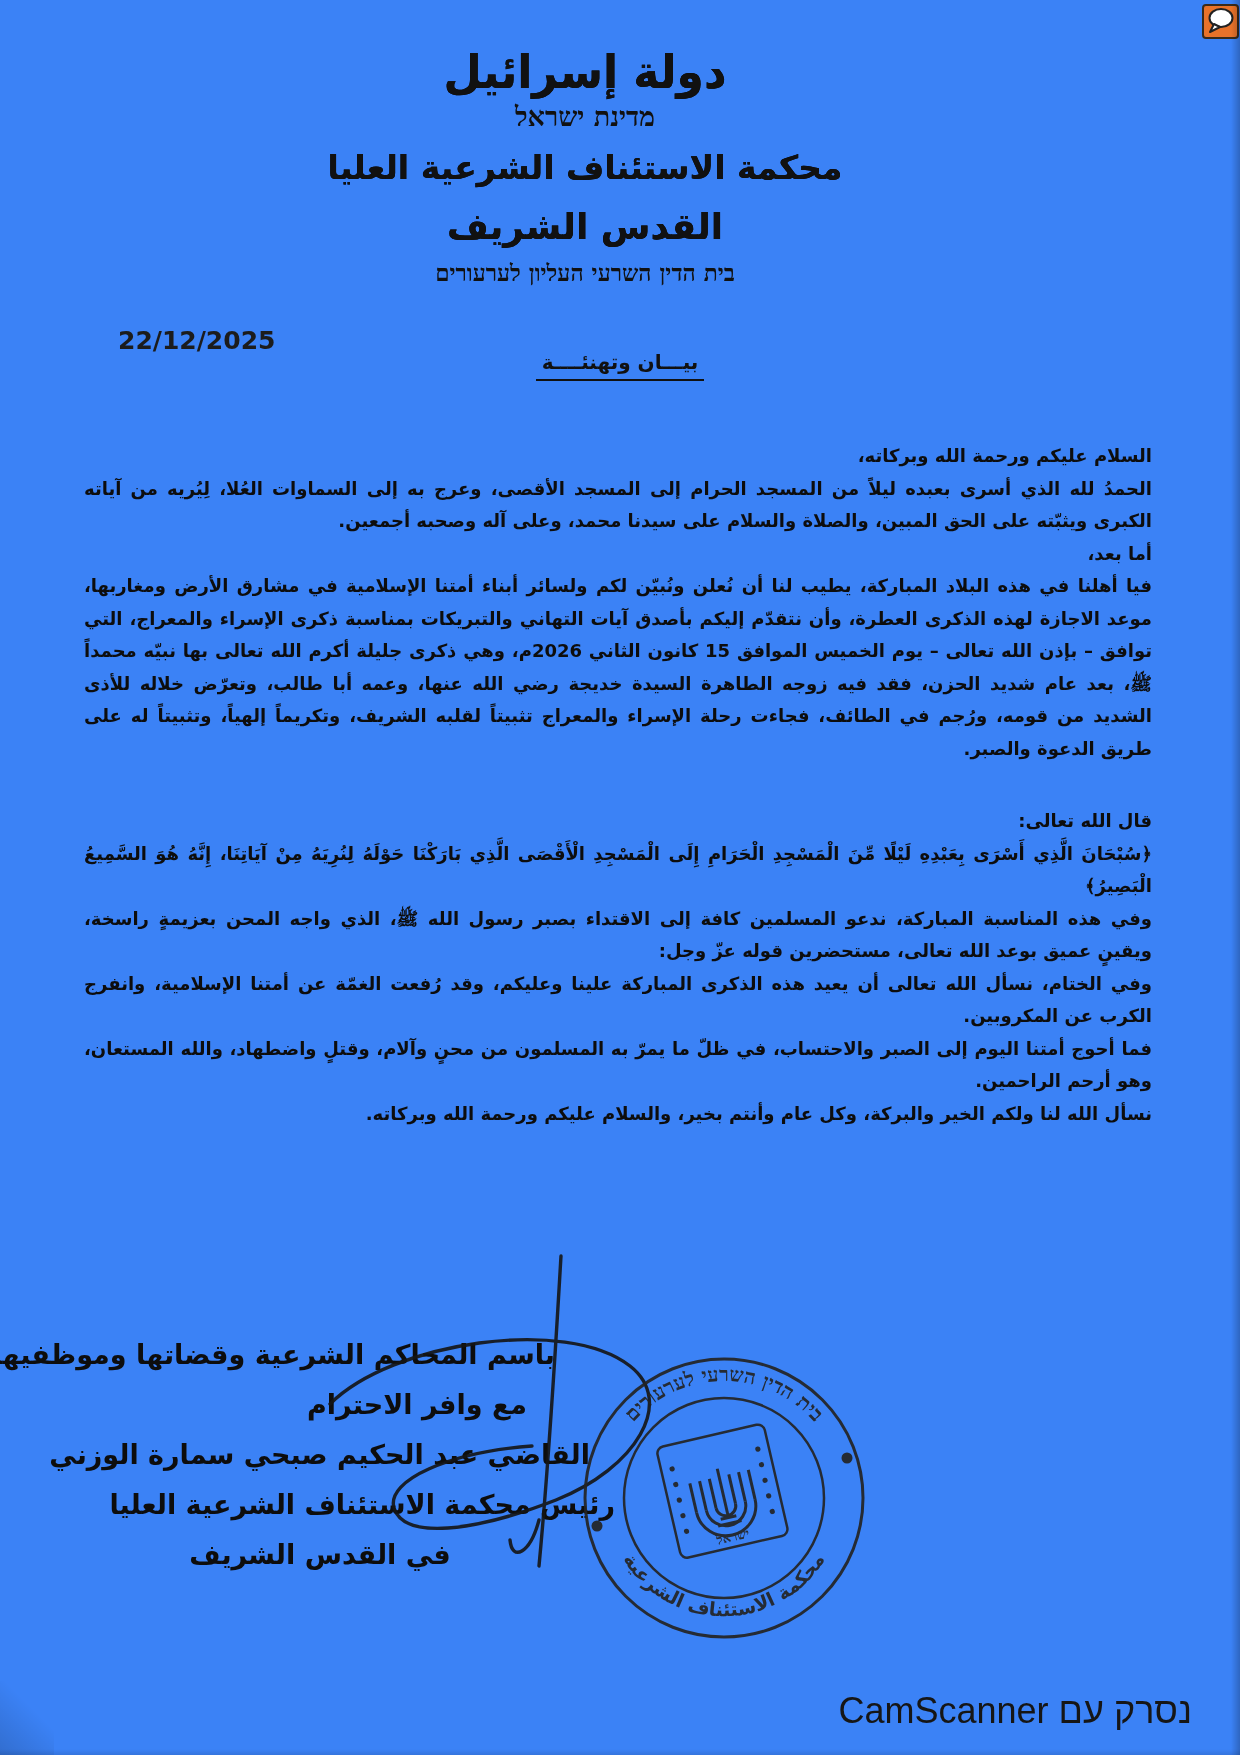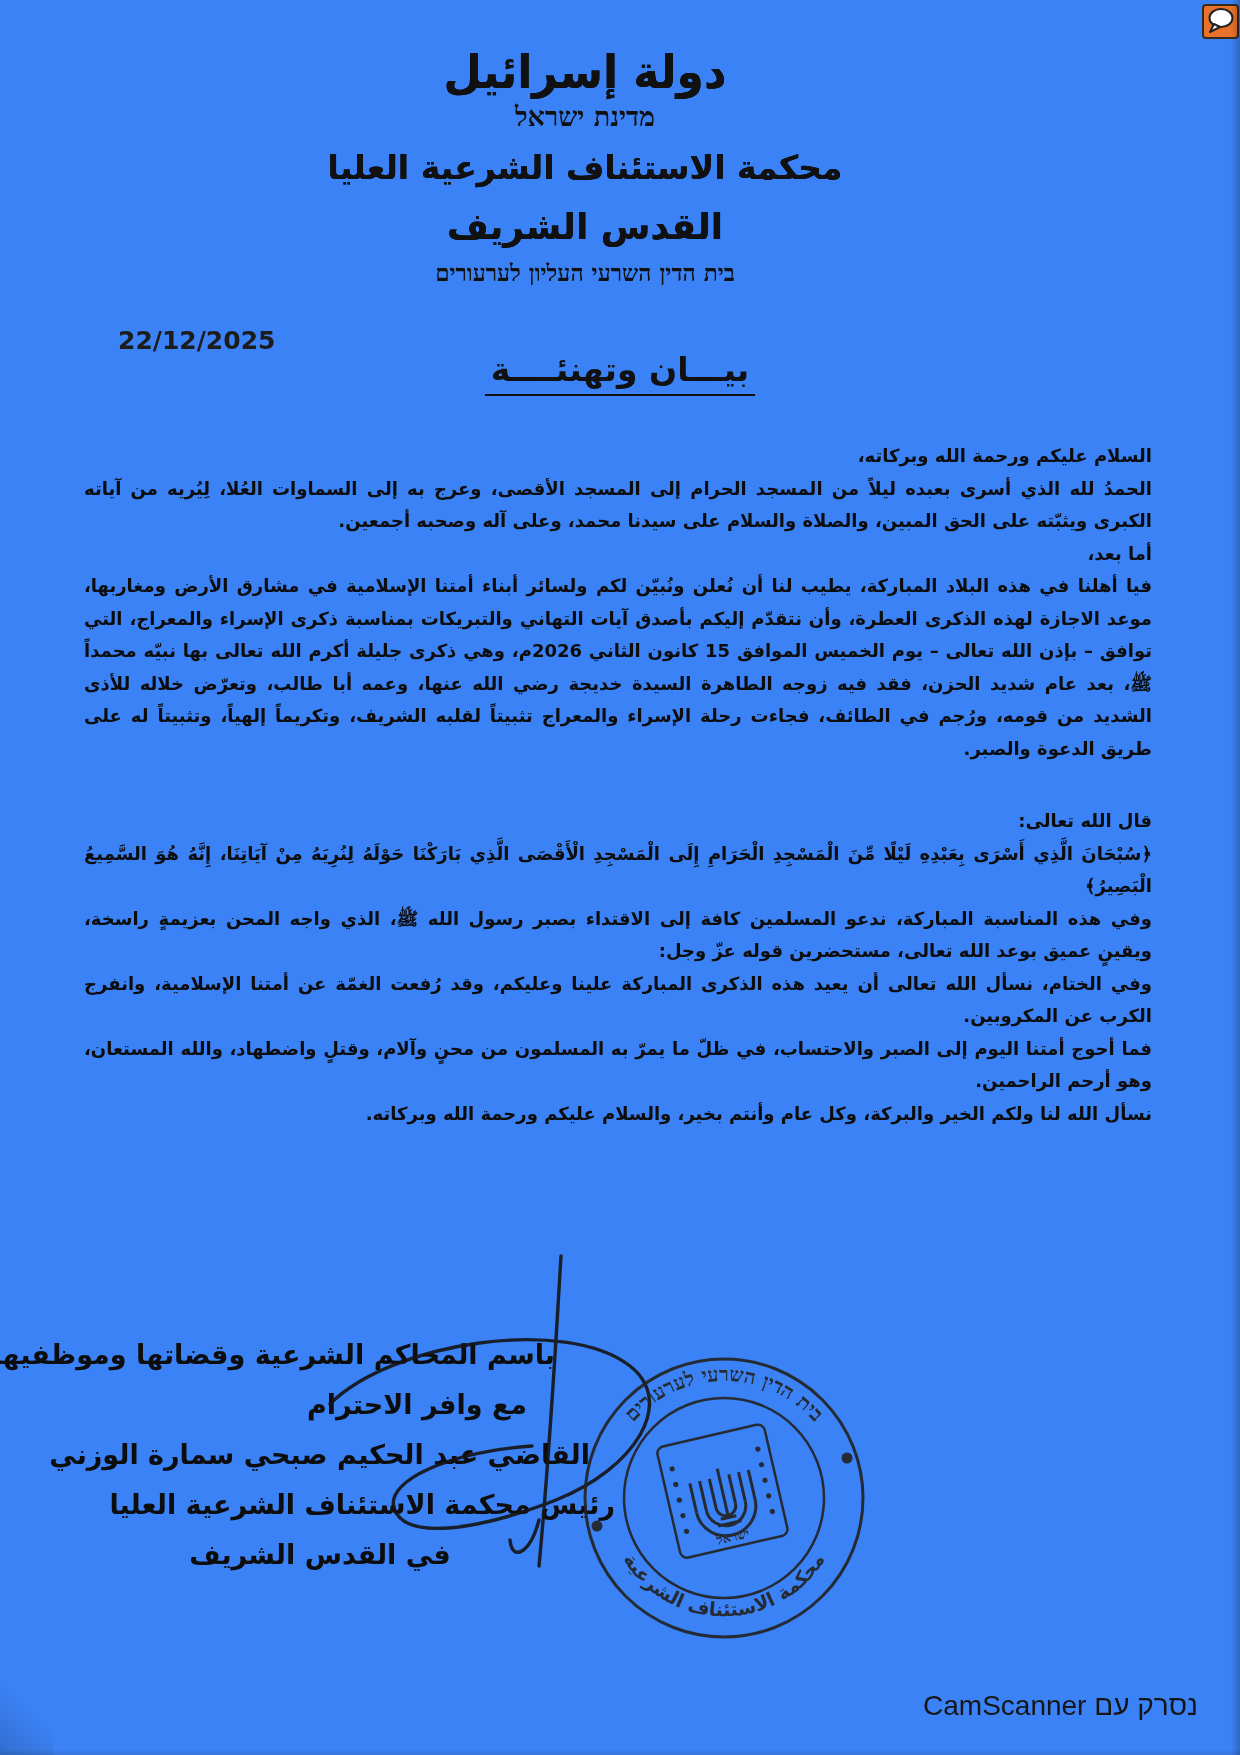--- a/index.html
+++ b/index.html
@@ -23,21 +23,21 @@
   .callig{font-weight:700;letter-spacing:-1px;text-shadow:0 0 .6px #000;direction:rtl;}
   .callig1{font-size:44px;line-height:52px;transform:scaleY(1.04);}
   .heb-state{font-family:"DejaVu Serif",serif;font-weight:700;font-size:27px;line-height:30px;margin-top:4px;}
   .callig2{font-size:33px;line-height:44px;margin-top:14px;}
   .callig3{font-size:36px;line-height:46px;margin-top:14px;}
   .heb-court{font-family:"DejaVu Serif",serif;font-weight:700;font-size:23px;line-height:26px;margin-top:10px;}
 
   .date{position:absolute;top:306px;left:118px;font-size:25px;font-weight:600;direction:ltr;color:#1c1c1c;margin-top:20px;}
 
   .title{position:absolute;top:350px;left:0;right:0;text-align:center;direction:rtl;}
-  .title span{font-size:33px;font-weight:700;border-bottom:2.5px solid #111;padding:0 6px 5px 6px;}
+  .title span{font-size:20px;font-weight:700;border-bottom:2.5px solid #111;padding:0 6px 5px 6px;}
 
   
   .body-ar{position:absolute;top:440px;left:84px;right:88px;direction:rtl;text-align:justify;
     font-size:18px;line-height:32.5px;font-weight:700;color:#0d0d0d;}
   .body-ar p{margin:0;}
   .gap-top{margin-top:40px !important;}
 
   
   .closing{position:absolute;top:1330px;left:96px;width:490px;direction:rtl;text-align:center;
     font-weight:700;color:#0d0d0d;}
@@ -46,21 +46,21 @@
   .c2{transform:translateX(76px);}
   .c3{transform:translateX(4px);}
   .c4{transform:translateX(29px);}
   .c5{transform:translateX(-21px);}
 
   .signature-svg{position:absolute;left:0;top:0;width:1240px;height:1755px;pointer-events:none;}
 
   .stamp{position:absolute;left:578px;top:1352px;width:292px;height:292px;opacity:.92;}
   .stamp text{font-weight:700;}
 
-  .footer-note{position:absolute;top:1690px;right:42px;direction:rtl;font-size:28px;color:#161616;
+  .footer-note{position:absolute;top:1690px;right:48px;direction:rtl;font-size:36px;color:#161616;
     font-family:"Liberation Sans",sans-serif;font-weight:400;margin-left:24px;}
 </style>
 </head>
 <body>
 
 <div class="page">
 
   <div class="comment-icon">
     <svg width="37" height="35" viewBox="0 0 37 35">
       <rect x="1" y="1" width="35" height="33" rx="3" stroke="#3a2a1a" stroke-width="2" fill="#E8722A"></rect>

